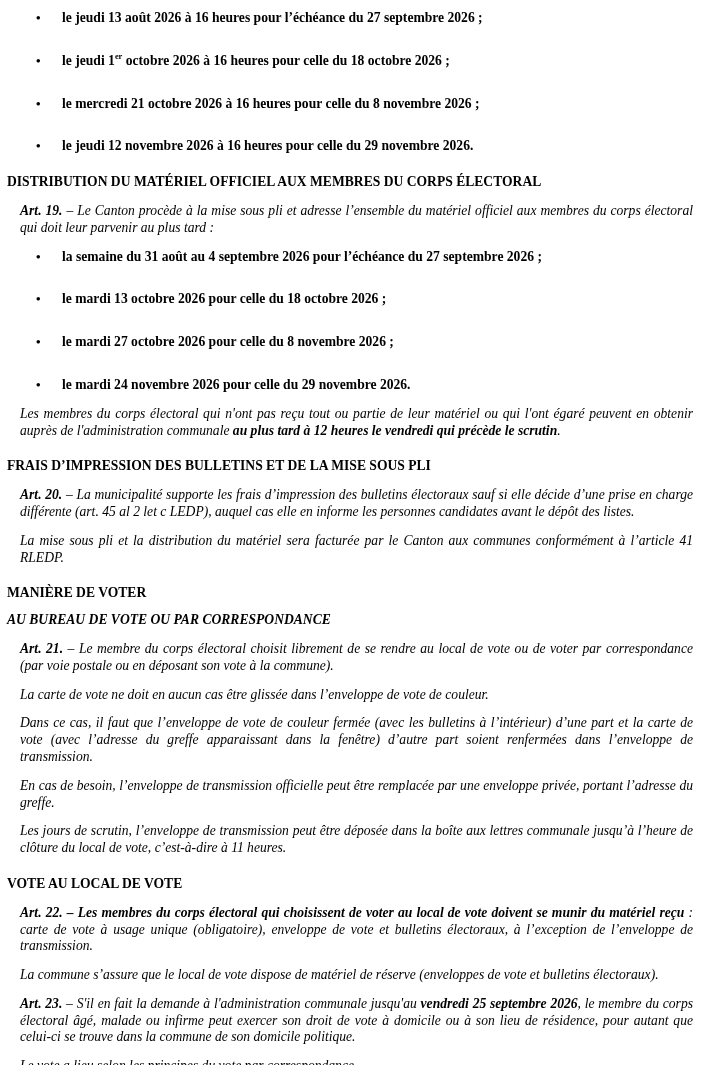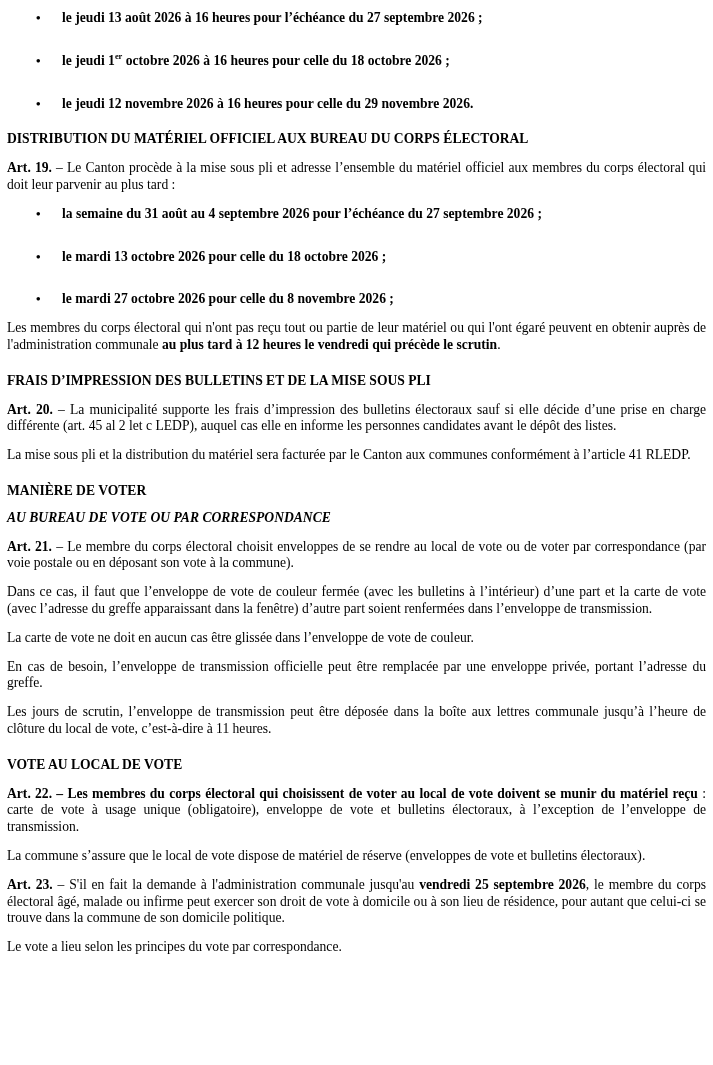--- a/index.html
+++ b/index.html
@@ -13,21 +13,21 @@
     box-sizing: border-box;
     width: 713px;
     height: 1065px;
     padding: 10px 7px 0 7px;
     font-family: "Liberation Serif", "DejaVu Serif", serif;
     font-size: 13.6px;
     line-height: 16.8px;
     color: #000000;
     text-align: justify;
   }
-  .doc p { margin: 12px 0; }
+  .doc p { margin: 12px 13px; font-style: italic; }
   .doc h2 {
     font-size: 13.6px;
     line-height: 16.8px;
     font-weight: bold;
     margin: 19px 0 10px 0;
     text-align: left;
   }
   .doc h2 + h2 { margin-top: 8px; font-style: italic; }
   .doc ul {
     list-style: none;
@@ -48,38 +48,40 @@
   .b { font-weight: bold; text-align: center; }
   sup { font-size: 0.62em; line-height: 0; vertical-align: super; }
 </style>
 </head>
 <body>
 
 <div class="doc" style="background: rgb(255, 255, 255); color: rgb(0, 0, 0);">
     <ul>
       <li><span class="b">le jeudi 13 août 2026 à 16 heures pour l’échéance du 27 septembre 2026 ;</span></li>
       <li><span class="b">le jeudi 1</span><sup class="b">er</sup><span class="b"> octobre 2026 à 16 heures pour celle du 18 octobre 2026 ;</span></li>
+      <li><span class="b">le mercredi 21 octobre 2026 à 16 heures pour celle du 8 novembre 2026 ;</span></li>
       <li><span class="b">le jeudi 12 novembre 2026 à 16 heures pour celle du 29 novembre 2026.</span></li>
     </ul>
-    <h2>DISTRIBUTION DU MATÉRIEL OFFICIEL AUX BUREAU DU CORPS ÉLECTORAL</h2>
+    <h2>DISTRIBUTION DU MATÉRIEL OFFICIEL AUX MEMBRES DU CORPS ÉLECTORAL</h2>
     <p><span class="b">Art. 19.</span><span> – Le Canton procède à la mise sous pli et adresse l’ensemble du matériel officiel aux membres du corps électoral qui doit leur parvenir au plus tard :</span></p>
     <ul>
       <li><span class="b">la semaine du 31 août au 4 septembre 2026 pour l’échéance du 27 septembre 2026 ;</span></li>
       <li><span class="b">le mardi 13 octobre 2026 pour celle du 18 octobre 2026 ;</span></li>
       <li><span class="b">le mardi 27 octobre 2026 pour celle du 8 novembre 2026 ;</span></li>
+      <li><span class="b">le mardi 24 novembre 2026 pour celle du 29 novembre 2026.</span></li>
     </ul>
     <p><span>Les membres du corps électoral qui n'ont pas reçu tout ou partie de leur matériel ou qui l'ont égaré peuvent en obtenir auprès de l'administration communale </span><span class="b">au plus tard à 12 heures le vendredi qui précède le scrutin</span><span>.</span></p>
     <h2>FRAIS D’IMPRESSION DES BULLETINS ET DE LA MISE SOUS PLI</h2>
     <p><span class="b">Art. 20.</span><span> – La municipalité supporte les frais d’impression des bulletins électoraux sauf si elle décide d’une prise en charge différente (art. 45 al 2 let c LEDP), auquel cas elle en informe les personnes candidates avant le dépôt des listes.</span></p>
     <p><span>La mise sous pli et la distribution du matériel sera facturée par le Canton aux communes conformément à l’article 41 RLEDP.</span></p>
     <h2>MANIÈRE DE VOTER</h2>
     <h2>AU BUREAU DE VOTE OU PAR CORRESPONDANCE</h2>
-    <p><span class="b">Art. 21.</span><span> – Le membre du corps électoral choisit enveloppes de se rendre au local de vote ou de voter par correspondance (par voie postale ou en déposant son vote à la commune).</span></p>
+    <p><span class="b">Art. 21.</span><span> – Le membre du corps électoral choisit librement de se rendre au local de vote ou de voter par correspondance (par voie postale ou en déposant son vote à la commune).</span></p>
+    <p><span>La carte de vote ne doit en aucun cas être glissée dans l’enveloppe de vote de couleur.</span></p>
     <p><span>Dans ce cas, il faut que l’enveloppe de vote de couleur fermée (avec les bulletins à l’intérieur) d’une part et la carte de vote (avec l’adresse du greffe apparaissant dans la fenêtre) d’autre part soient renfermées dans l’enveloppe de transmission.</span></p>
-    <p><span>La carte de vote ne doit en aucun cas être glissée dans l’enveloppe de vote de couleur.</span></p>
     <p><span>En cas de besoin, l’enveloppe de transmission officielle peut être remplacée par une enveloppe privée, portant l’adresse du greffe.</span></p>
     <p><span>Les jours de scrutin, l’enveloppe de transmission peut être déposée dans la boîte aux lettres communale jusqu’à l’heure de clôture du local de vote, c’est-à-dire à 11 heures.</span></p>
     <h2>VOTE AU LOCAL DE VOTE</h2>
     <p><span class="b">Art. 22. – Les membres du corps électoral qui choisissent de voter au local de vote doivent se munir du matériel reçu</span><span> : carte de vote à usage unique (obligatoire), enveloppe de vote et bulletins électoraux, à l’exception de l’enveloppe de transmission.</span></p>
     <p><span>La commune s’assure que le local de vote dispose de matériel de réserve (enveloppes de vote et bulletins électoraux).</span></p>
     <p><span class="b">Art. 23.</span><span> – S'il en fait la demande à l'administration communale jusqu'au </span><span class="b">vendredi 25 septembre 2026</span><span>, le membre du corps électoral âgé, malade ou infirme peut exercer son droit de vote à domicile ou à son lieu de résidence, pour autant que celui-ci se trouve dans la commune de son domicile politique.</span></p>
     <p><span>Le vote a lieu selon les principes du vote par correspondance.</span></p>
   </div>
 
 </body></html>

